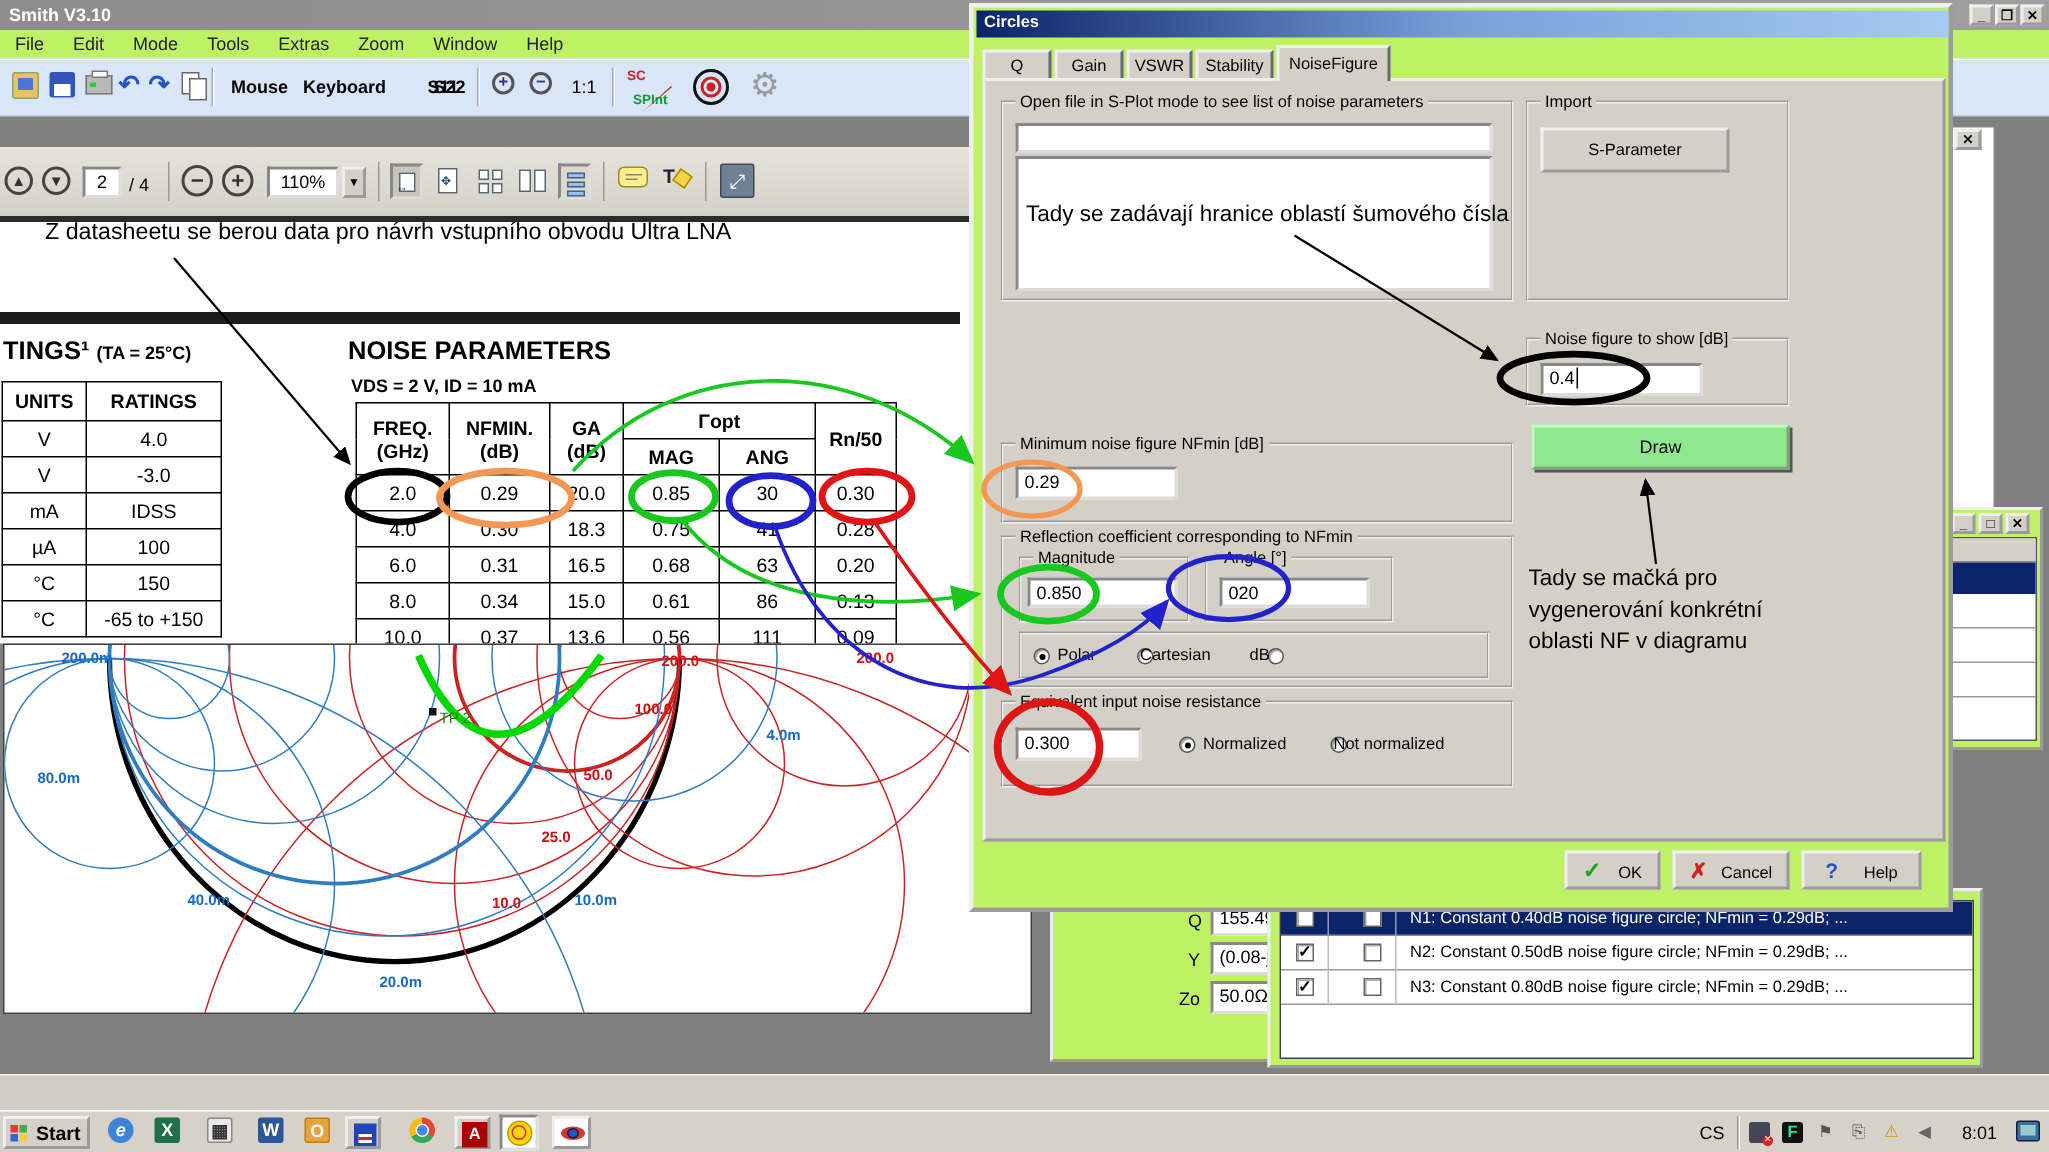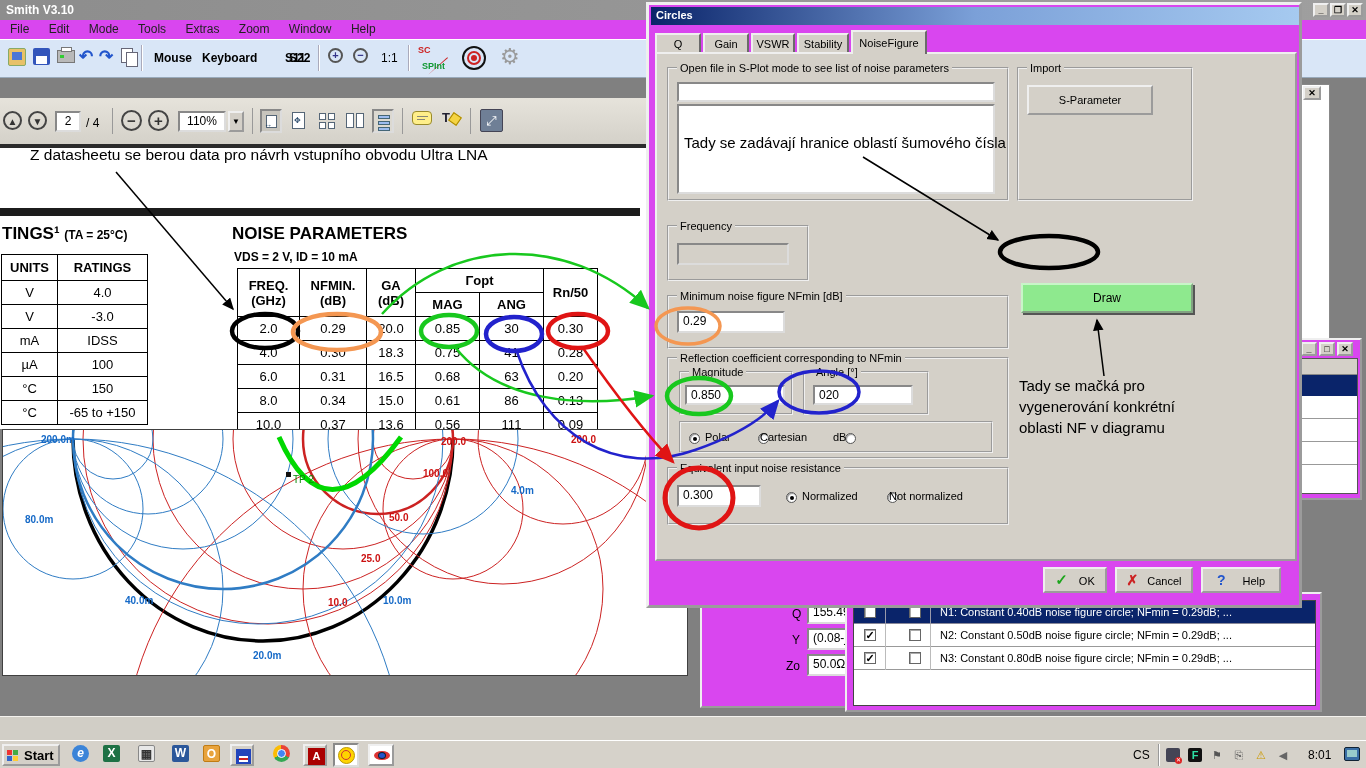--- a/index.html
+++ b/index.html
@@ -1,20 +1,20 @@
 <!DOCTYPE html>
 <html><head>
 <meta charset="utf-8">
 <style>
   html,body{margin:0;padding:0;background:#555;}
   *{box-sizing:border-box;}
   .screen{position:relative;width:1366px;height:768px;overflow:hidden;background:#808080;
           font-family:"Liberation Sans",sans-serif;font-size:11px;color:#000;}
   .abs{position:absolute;}
-  .win{background:#d946ef;}
+  .win{background:#bef264;}
   .raised{border:2px outset #efefef;}
   .sunken{background:#fff;border:2px inset #dcdcdc;}
   .fld{background:#fff;border:2px inset #dcdcdc;font-size:12px;padding:1px 4px;overflow:hidden;white-space:nowrap;}
   .fld-dis{background:#d4d0c8;}
   .btn{background:#d4d0c8;border:2px outset #efefef;font-size:11px;text-align:center;cursor:default;}
   .groupbox{border:2px groove #efefef;}
   .gb-label{position:absolute;top:-8px;left:8px;background:#d4d0c8;padding:0 3px;font-size:11px;line-height:14px;white-space:nowrap;}
   .tab{position:absolute;top:28px;height:20px;background:#d4d0c8;border:1px solid #888;border-bottom:none;
        border-top:2px outset #efefef;border-left:2px outset #efefef;border-right:2px solid #6a6a6a;
        text-align:center;font-size:11px;line-height:18px;}
@@ -382,25 +382,27 @@
       <span class="gb-label">Open file in S-Plot mode to see list of noise parameters</span>
       <div class="abs fld" style="left:8px;top:13px;width:318px;height:20px;"></div>
       <div class="abs sunken" style="left:8px;top:35px;width:318px;height:90px;"></div>
     </div>
 
     <div class="abs groupbox" style="left:368px;top:62px;width:176px;height:134px;">
       <span class="gb-label">Import</span>
       <button class="abs btn" style="left:8px;top:16px;width:126px;height:30px;">S-Parameter</button>
     </div>
 
-    <div class="abs groupbox" style="left:18px;top:220px;width:142px;height:56px;">
-      <span class="gb-label">Frequency</span>
-      <div class="abs fld fld-dis" style="left:8px;top:16px;width:112px;height:22px;"></div>
-    </div>
-
+
+    <div class="abs groupbox" style="left:368px;top:220px;width:176px;height:46px;">
+      <span class="gb-label">Noise figure to show [dB]</span>
+      <div class="abs fld" style="left:8px;top:15px;width:108px;height:22px;">
+        <span>0.4</span><span style="border-left:1px solid #000;margin-left:1px;"></span>
+      </div>
+    </div>
 
     <button class="btn abs" style="left:372px;top:278px;width:172px;height:30px;background:#8ee98e;border:2px outset #c8f5c8;box-shadow:2px 2px 0 #555;font-size:12px;">Draw</button>
 
     <div class="abs groupbox" style="left:18px;top:290px;width:342px;height:54px;">
       <span class="gb-label">Minimum noise figure NFmin [dB]</span>
       <div class="abs fld" style="left:8px;top:14px;width:108px;height:22px;">0.29</div>
     </div>
 
     <div class="abs groupbox" style="left:18px;top:352px;width:342px;height:102px;">
       <span class="gb-label">Reflection coefficient corresponding to NFmin</span>

